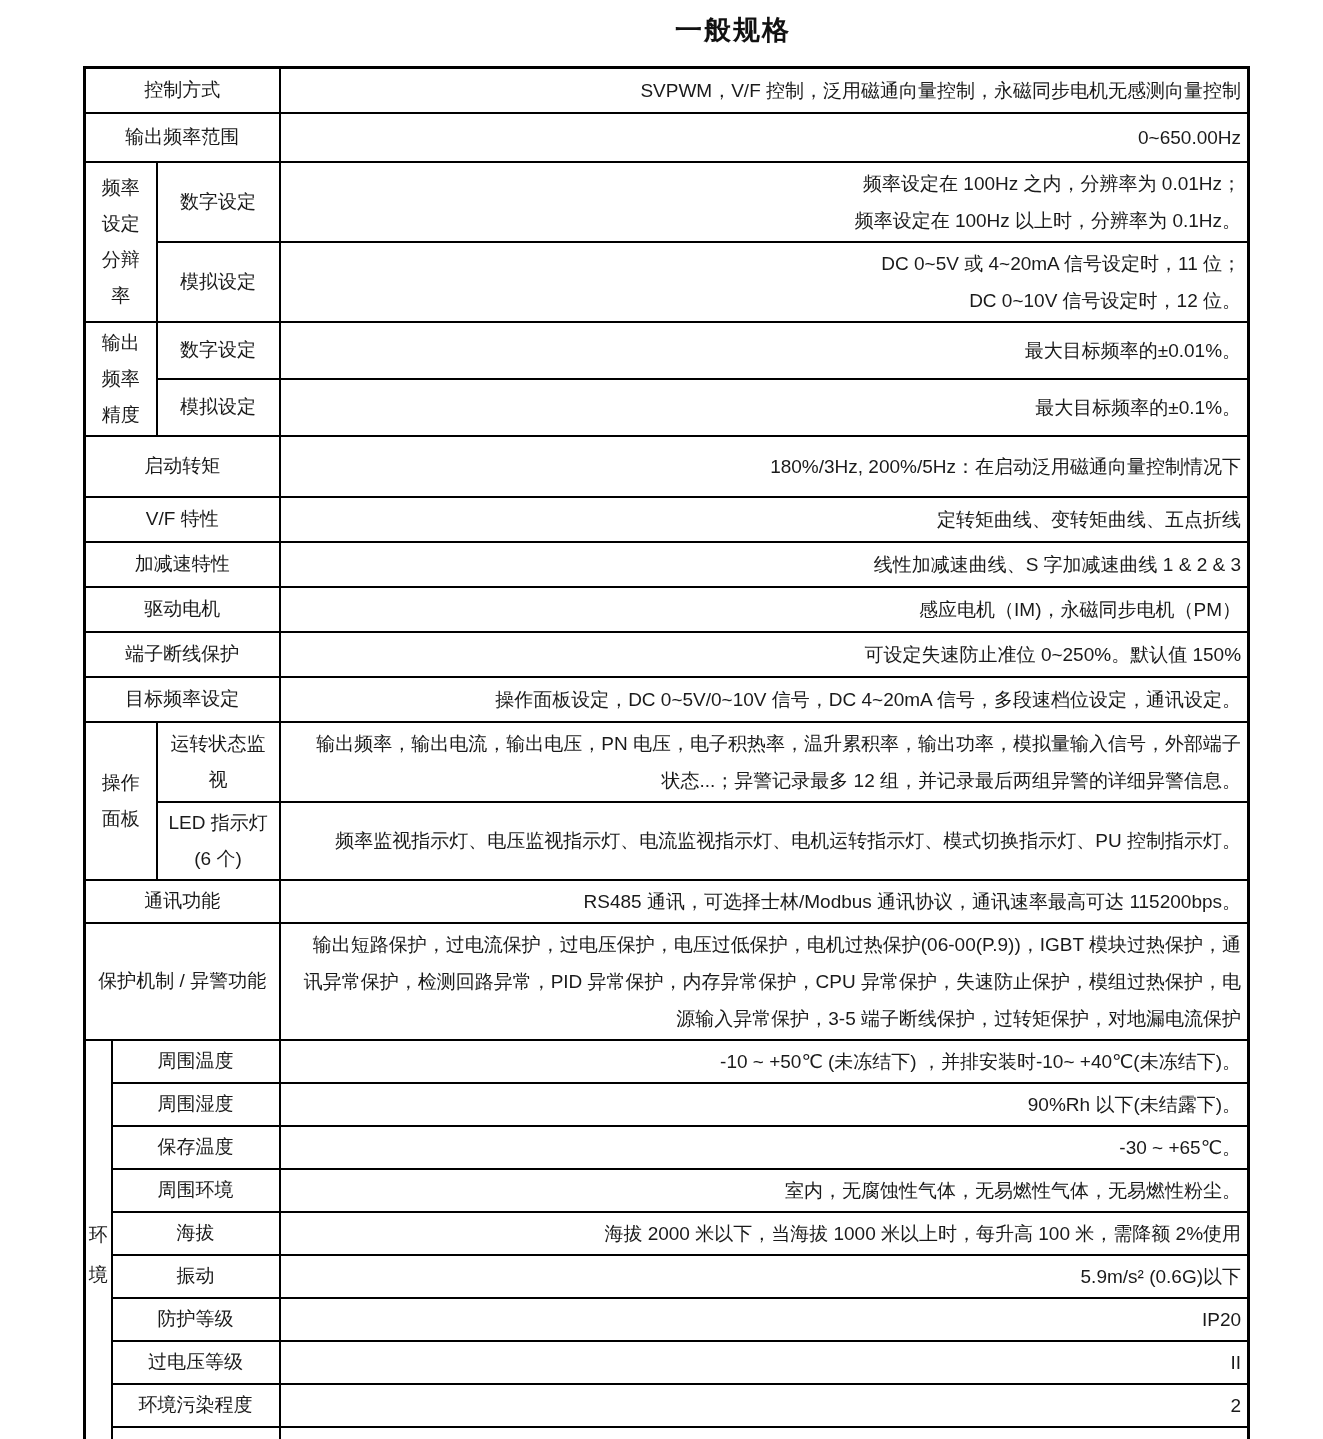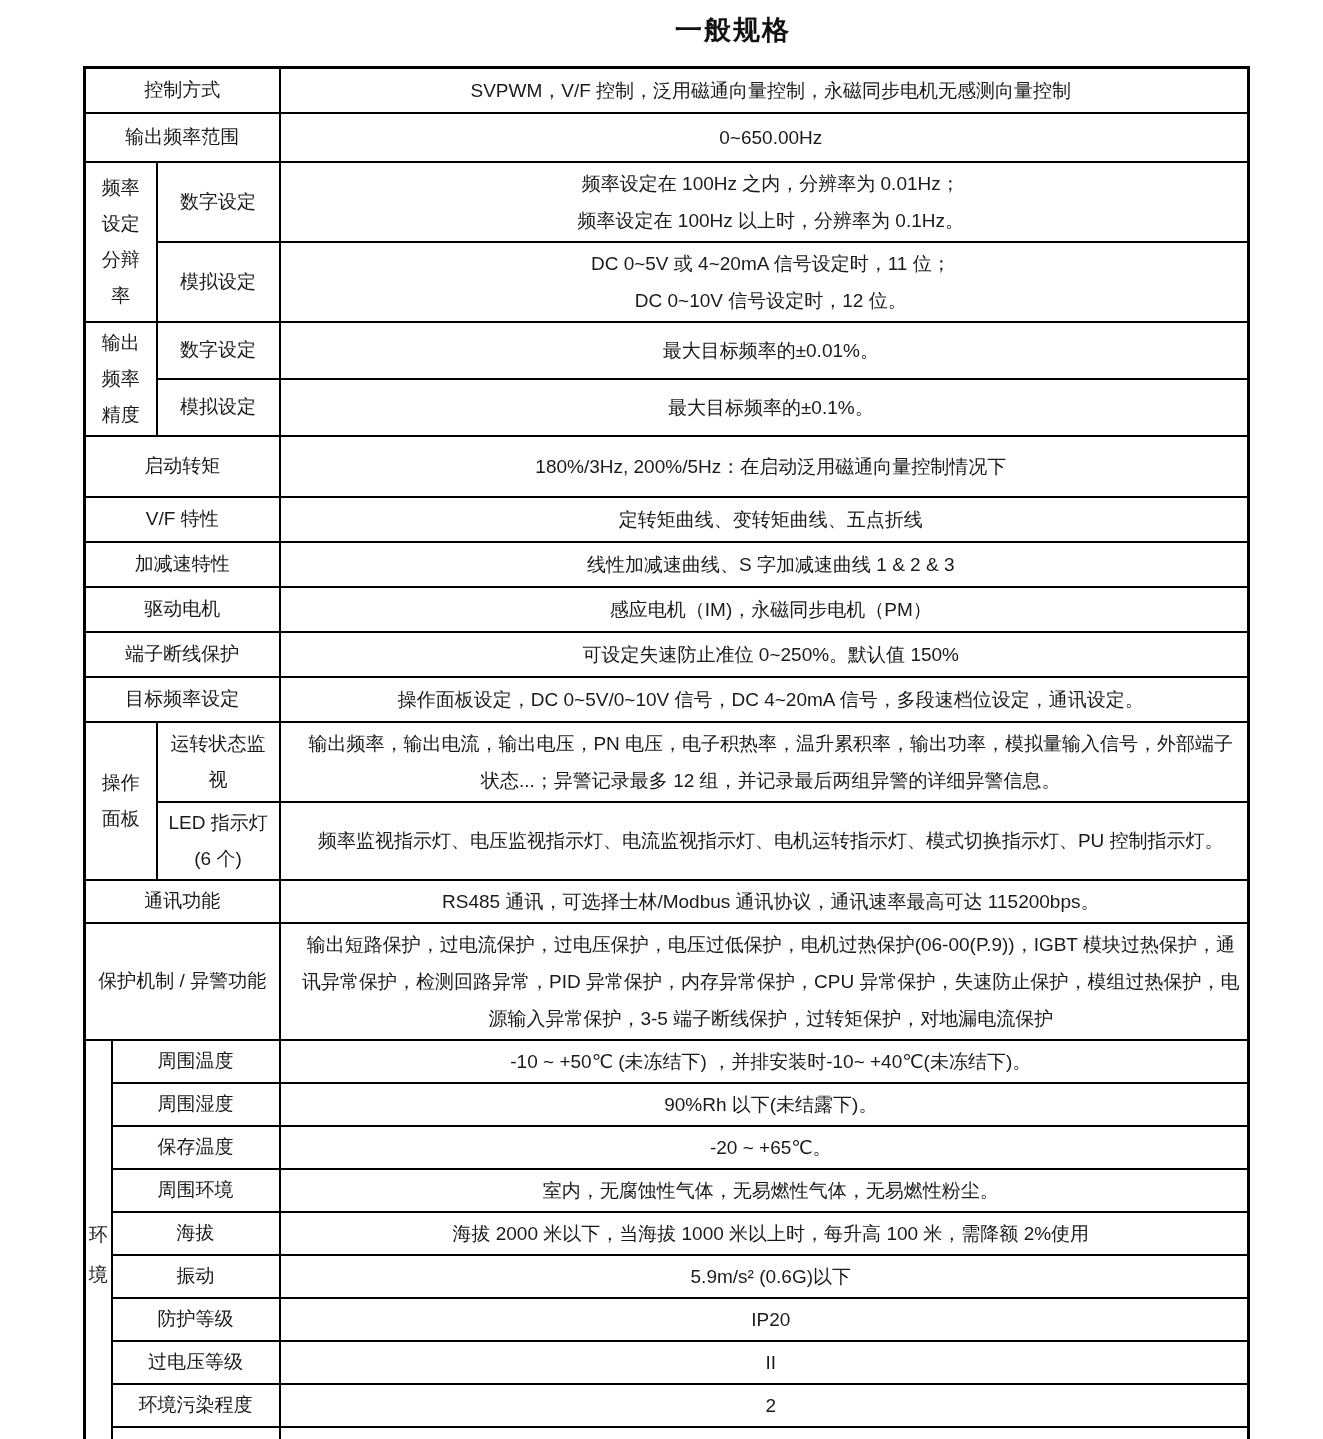--- a/index.html
+++ b/index.html
@@ -42,21 +42,21 @@
     text-align:center;
     line-height:36px;
     padding:2px 9px;
   }
   td.env{
     padding:2px 1px;
     line-height:40px;
     margin-left:28px;
   }
   td.val{
-    text-align:center;
+    text-align:right;
     padding:2px 6px 2px 20px;
     line-height:37px;
     white-space:pre-line;
   }
 </style>
 </head>
 <body>
 
 <div class="page">
   <div class="title">一般规格</div>
@@ -142,21 +142,21 @@
         <td rowspan="10" class="lbl env">环境</td>
         <td colspan="2" class="lbl">周围温度</td>
         <td class="val">-10 ~ +50℃ (未冻结下) ，并排安装时-10~ +40℃(未冻结下)。</td>
       </tr>
       <tr style="height:38px">
         <td colspan="2" class="lbl">周围湿度</td>
         <td class="val">90%Rh 以下(未结露下)。</td>
       </tr>
       <tr style="height:40px">
         <td colspan="2" class="lbl">保存温度</td>
-        <td class="val">-20 ~ +65℃。</td>
+        <td class="val">-30 ~ +65℃。</td>
       </tr>
       <tr style="height:39px">
         <td colspan="2" class="lbl">周围环境</td>
         <td class="val">室内，无腐蚀性气体，无易燃性气体，无易燃性粉尘。</td>
       </tr>
       <tr style="height:40px">
         <td colspan="2" class="lbl">海拔</td>
         <td class="val">海拔 2000 米以下，当海拔 1000 米以上时，每升高 100 米，需降额 2%使用</td>
       </tr>
       <tr style="height:42px">

